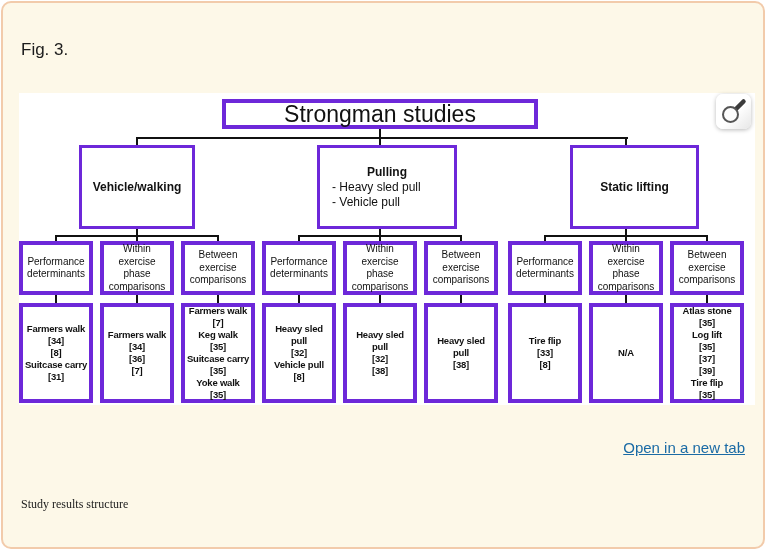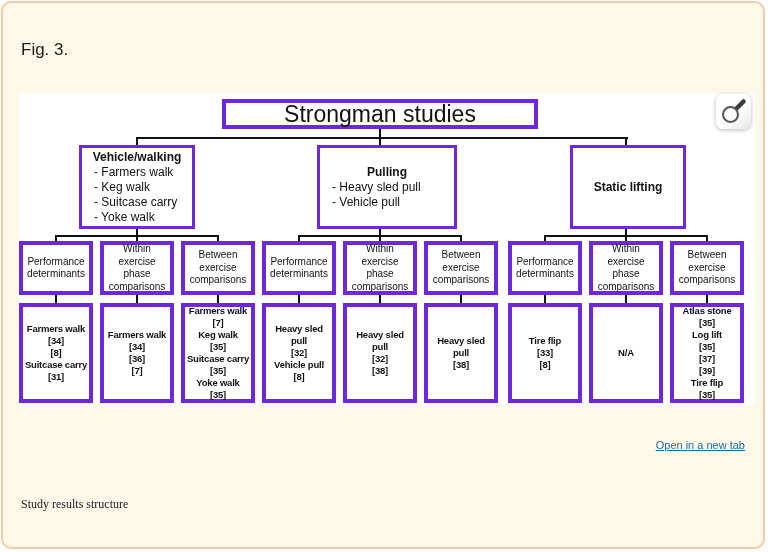--- a/index.html
+++ b/index.html
@@ -23,42 +23,42 @@
   .title-box{
     left:203px;top:6px;width:316px;height:30px;
     display:flex;align-items:center;justify-content:center;
     font-size:23px;color:#111;
   }
   .branch{border-width:3px;top:52px;height:84px;display:flex;flex-direction:column;justify-content:center;padding:2px 0;}
   .branch-heading{font-weight:bold;font-size:12px;text-align:center;line-height:15px;}
   .branch-items{font-size:12px;line-height:15px;padding-left:12px;white-space:pre-line;}
   .b1{left:60px;width:116px;}
   .b2{left:298px;width:140px;}
-  .b3{left:551px;width:116px;}
+  .b3{left:551px;width:129px;}
   .colbox{
     top:148px;height:54px;width:74px;
     display:flex;align-items:center;justify-content:center;text-align:center;
     font-size:10px;line-height:12.5px;white-space:pre-line;
   }
   .leaf{
     top:210px;height:100px;width:74px;
     display:flex;align-items:center;justify-content:center;text-align:center;
     font-size:9.5px;font-weight:bold;line-height:12px;letter-spacing:-0.2px;
     white-space:pre-line;
   }
   .cline{position:absolute;background:#111;}
   
   .zoom-btn{
     position:absolute;top:1px;right:4px;width:35px;height:35px;border:0;
     border-radius:7px;background:linear-gradient(135deg,#ffffff 55%,#e6e6e6);
     box-shadow:0 1px 4px rgba(0,0,0,.28);padding:0;cursor:pointer;
     display:flex;align-items:center;justify-content:center;
   }
   .open-link{
-    position:absolute;right:18px;top:436px;font-size:11px;color:#1B6BA5;
+    position:absolute;right:18px;top:436px;font-size:15px;color:#1B6BA5;
     text-decoration:underline;cursor:pointer;
   }
   .caption{
     position:absolute;left:18px;top:494px;font-size:12px;color:#1C1C1C;
     font-family:"Liberation Serif",serif;
   }
 </style>
 </head>
 <body>
 
@@ -73,24 +73,20 @@
     </div>
 
     <div class="cline" style="left:360px;top:36px;width:2px;height:10px"></div>
     <div class="cline" style="left:117px;top:44px;width:492px;height:2px"></div>
     <div class="cline" style="left:117px;top:44px;width:2px;height:10px"></div>
     <div class="cline" style="left:360px;top:44px;width:2px;height:10px"></div>
     <div class="cline" style="left:606px;top:44px;width:2px;height:10px"></div>
 
     <div class="box branch b1">
       <div class="branch-heading">Vehicle/walking</div>
-      <div class="branch-items">- Farmers walk
-- Keg walk
-- Suitcase carry
-- Yoke walk</div>
     </div>
     <div class="box branch b2">
       <div class="branch-heading">Pulling</div>
       <div class="branch-items">- Heavy sled pull
 - Vehicle pull</div>
     </div>
     <div class="box branch b3">
       <div class="branch-heading">Static lifting</div>
     </div>
 

